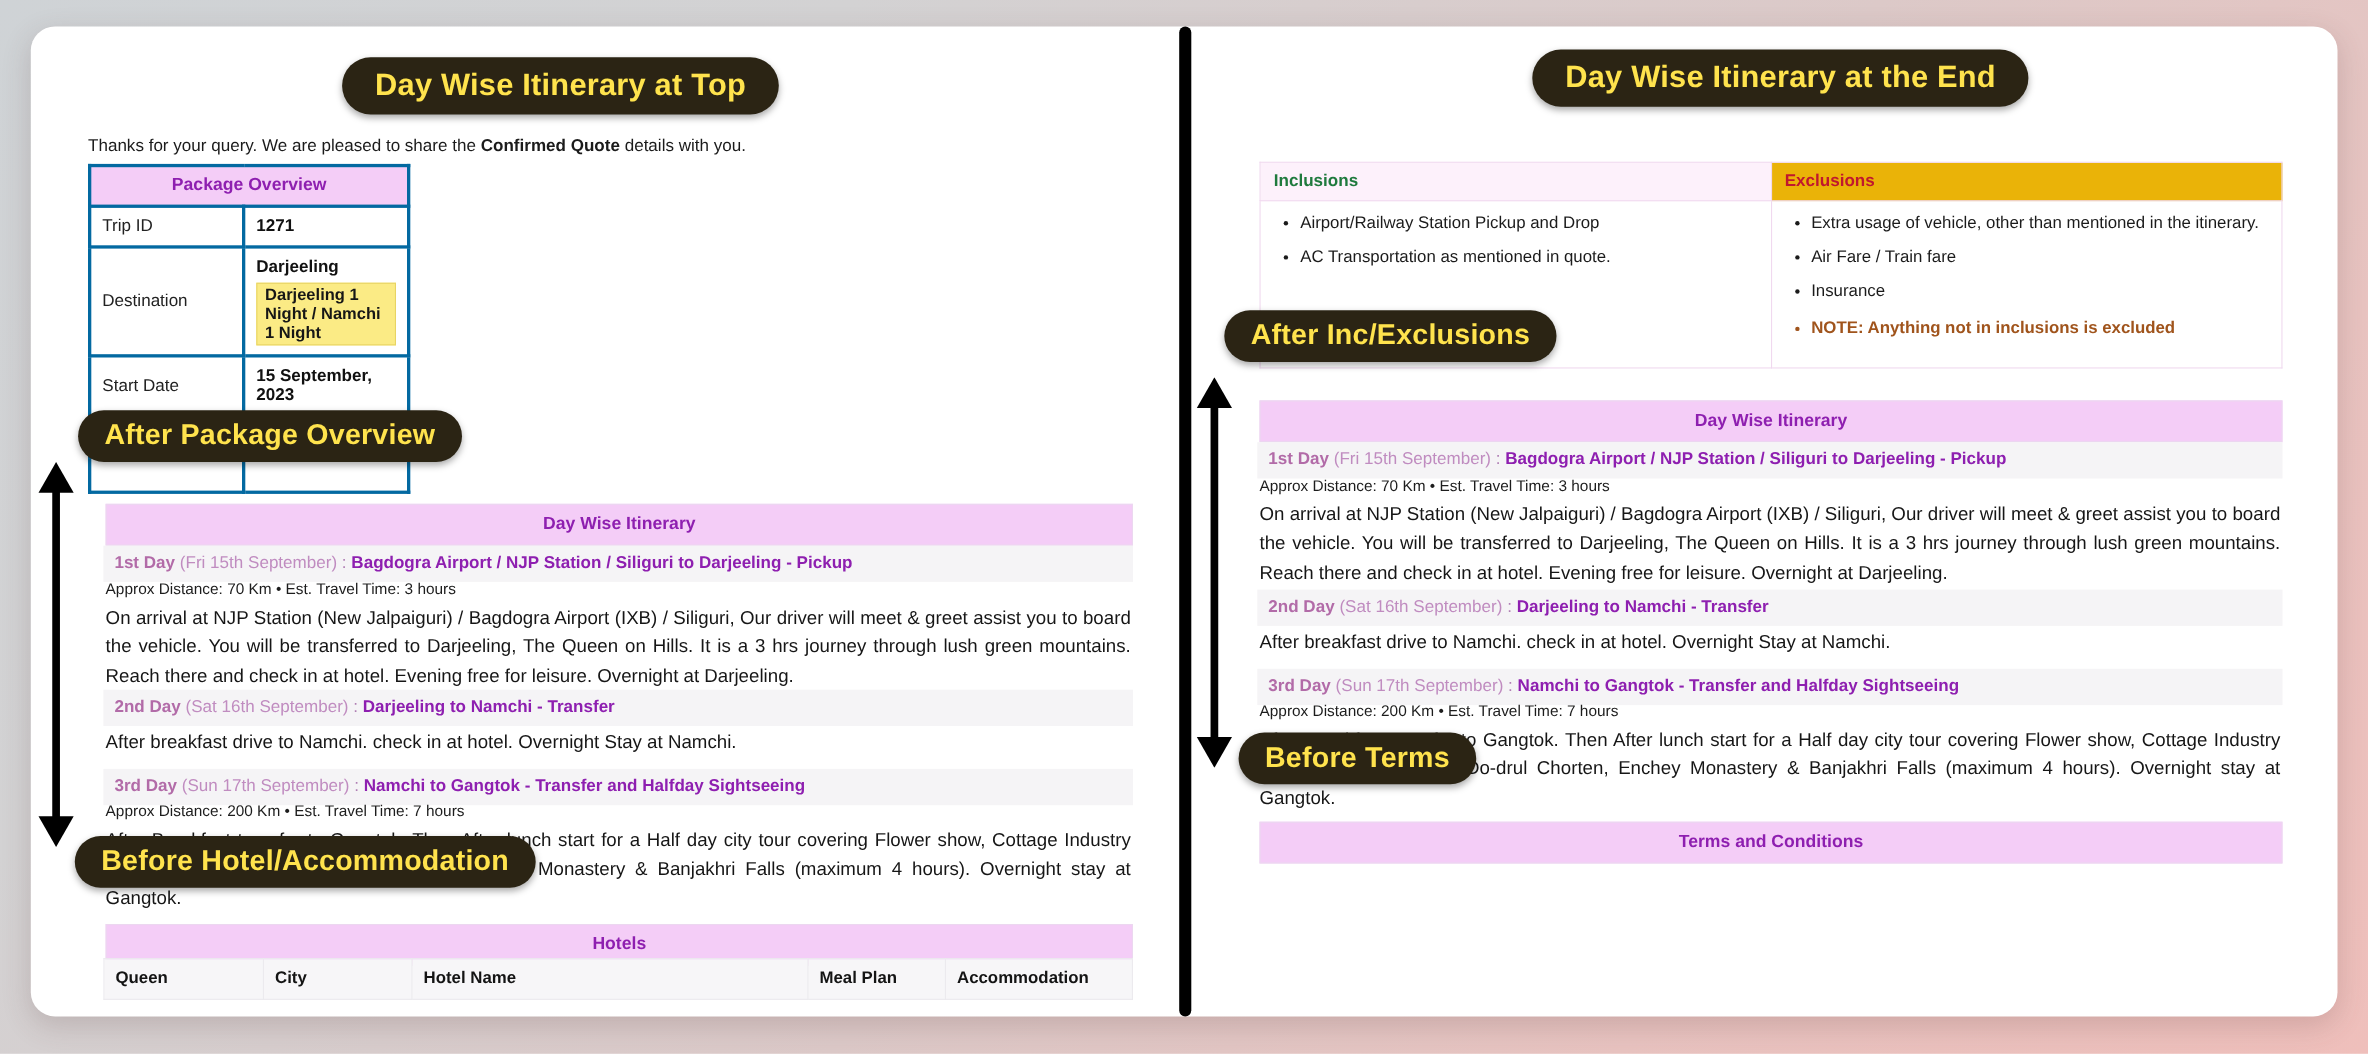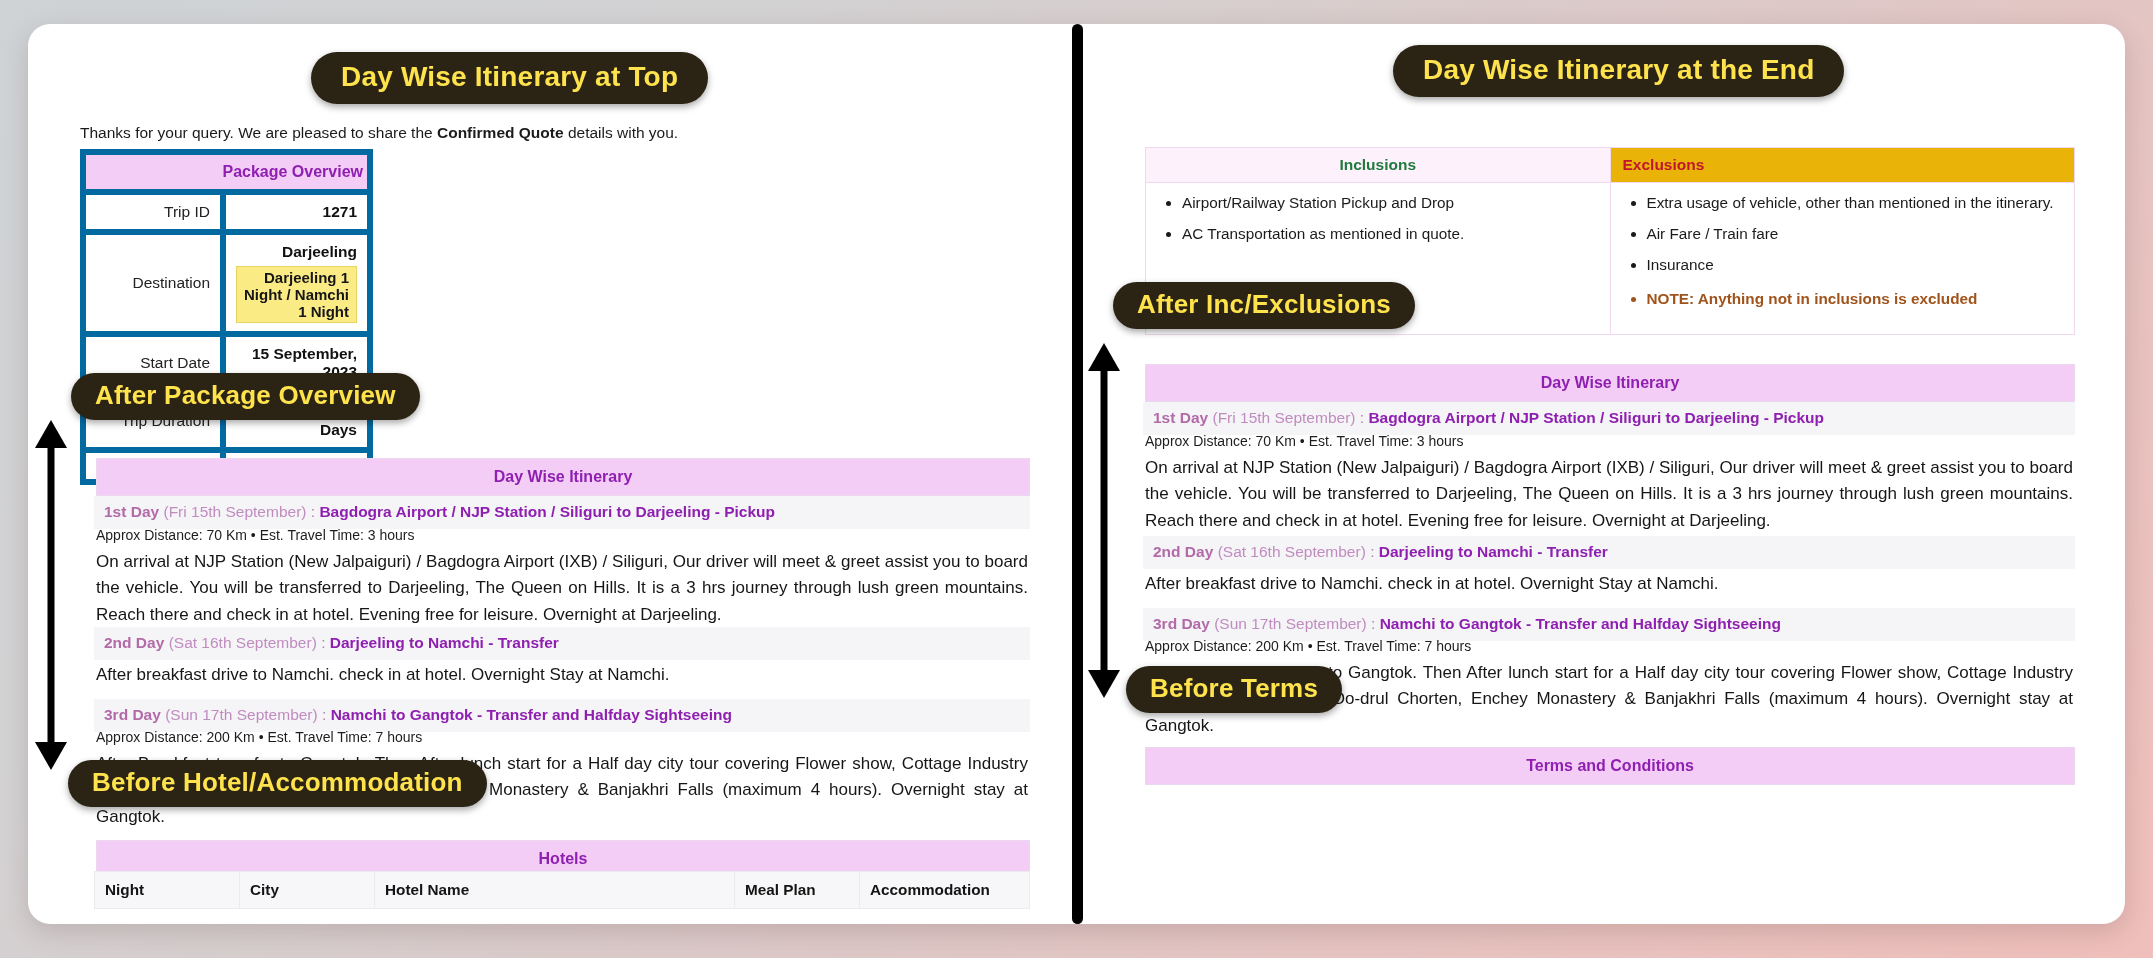--- a/index.html
+++ b/index.html
@@ -116,21 +116,21 @@
     white-space: nowrap;
   }
   .intro b { font-weight: bold; }
 
   table.tbl {
     border-collapse: collapse;
     width: 100%;
     font-size: 15.5px;
     color: #141414;
   }
-  table.tbl td, table.tbl th { border: 6px solid #0369a1; text-align: right; }
+  table.tbl td, table.tbl th { border: 3px solid #0369a1; }
 
   .tbl-title {
     background: #f4cdf7;
     color: #8e1fb0;
     font-weight: bold;
     text-align: center;
     padding: 8px 4px;
     font-size: 16px;
     border: 1px solid #e9d2ee;
   }
@@ -282,39 +282,39 @@
         <span class="day-date">(Sun 17th September)</span><span class="day-sep"> : </span><span class="day-title">Namchi to Gangtok - Transfer and Halfday Sightseeing</span>
       </div>
       <div class="day-meta" style="position:absolute; left:66px; top:700px; width:936px;">Approx Distance: 200 Km • Est. Travel Time: 7 hours</div>
       <div class="day-body" style="position:absolute; left:66px; top:718px; width:936px;">After Breakfast transfer to Gangtok. Then After lunch start for a Half day city tour covering Flower show, Cottage Industry and Handicraft Centre, Do-drul Chorten, Enchey Monastery &amp; Banjakhri Falls (maximum 4 hours). Overnight stay at Gangtok.</div>
 
       <div class="banner" style="position:absolute; left:68px; top:816px; width:934px;">Hotels</div>
       <div style="position:absolute; left:66px; top:847px; width:936px;">
         <table style="border-collapse:collapse; width:100%;">
           <tbody>
               <tr>
-            <th class="hotel-th" style="width:145px;">Night</th>
+            <th class="hotel-th" style="width:145px;">Queen</th>
             <th class="hotel-th" style="width:135px;">City</th>
             <th class="hotel-th" style="width:360px;">Hotel Name</th>
             <th class="hotel-th" style="width:125px;">Meal Plan</th>
             <th class="hotel-th">Accommodation</th>
           </tr>
         </tbody>
           </table>
       </div>
 
     </div>
 
     <div class="pane" id="pane-right">
 
       <div style="position:absolute; left:54px; top:123px; width:930px;">
         <table class="incexc">
           <tbody>
               <tr>
-            <th class="ie-head-inc" style="width:50%;text-align:center;">Inclusions</th>
+            <th class="ie-head-inc" style="width:50%;">Inclusions</th>
             <th class="ie-head-exc" style="width:50%;">Exclusions</th>
           </tr>
           <tr>
             <td class="ie-cell" style="height:123px;">
               <ul>
                 <li>Airport/Railway Station Pickup and Drop</li>
                 <li>AC Transportation as mentioned in quote.</li>
               </ul>
             </td>
             <td class="ie-cell">

